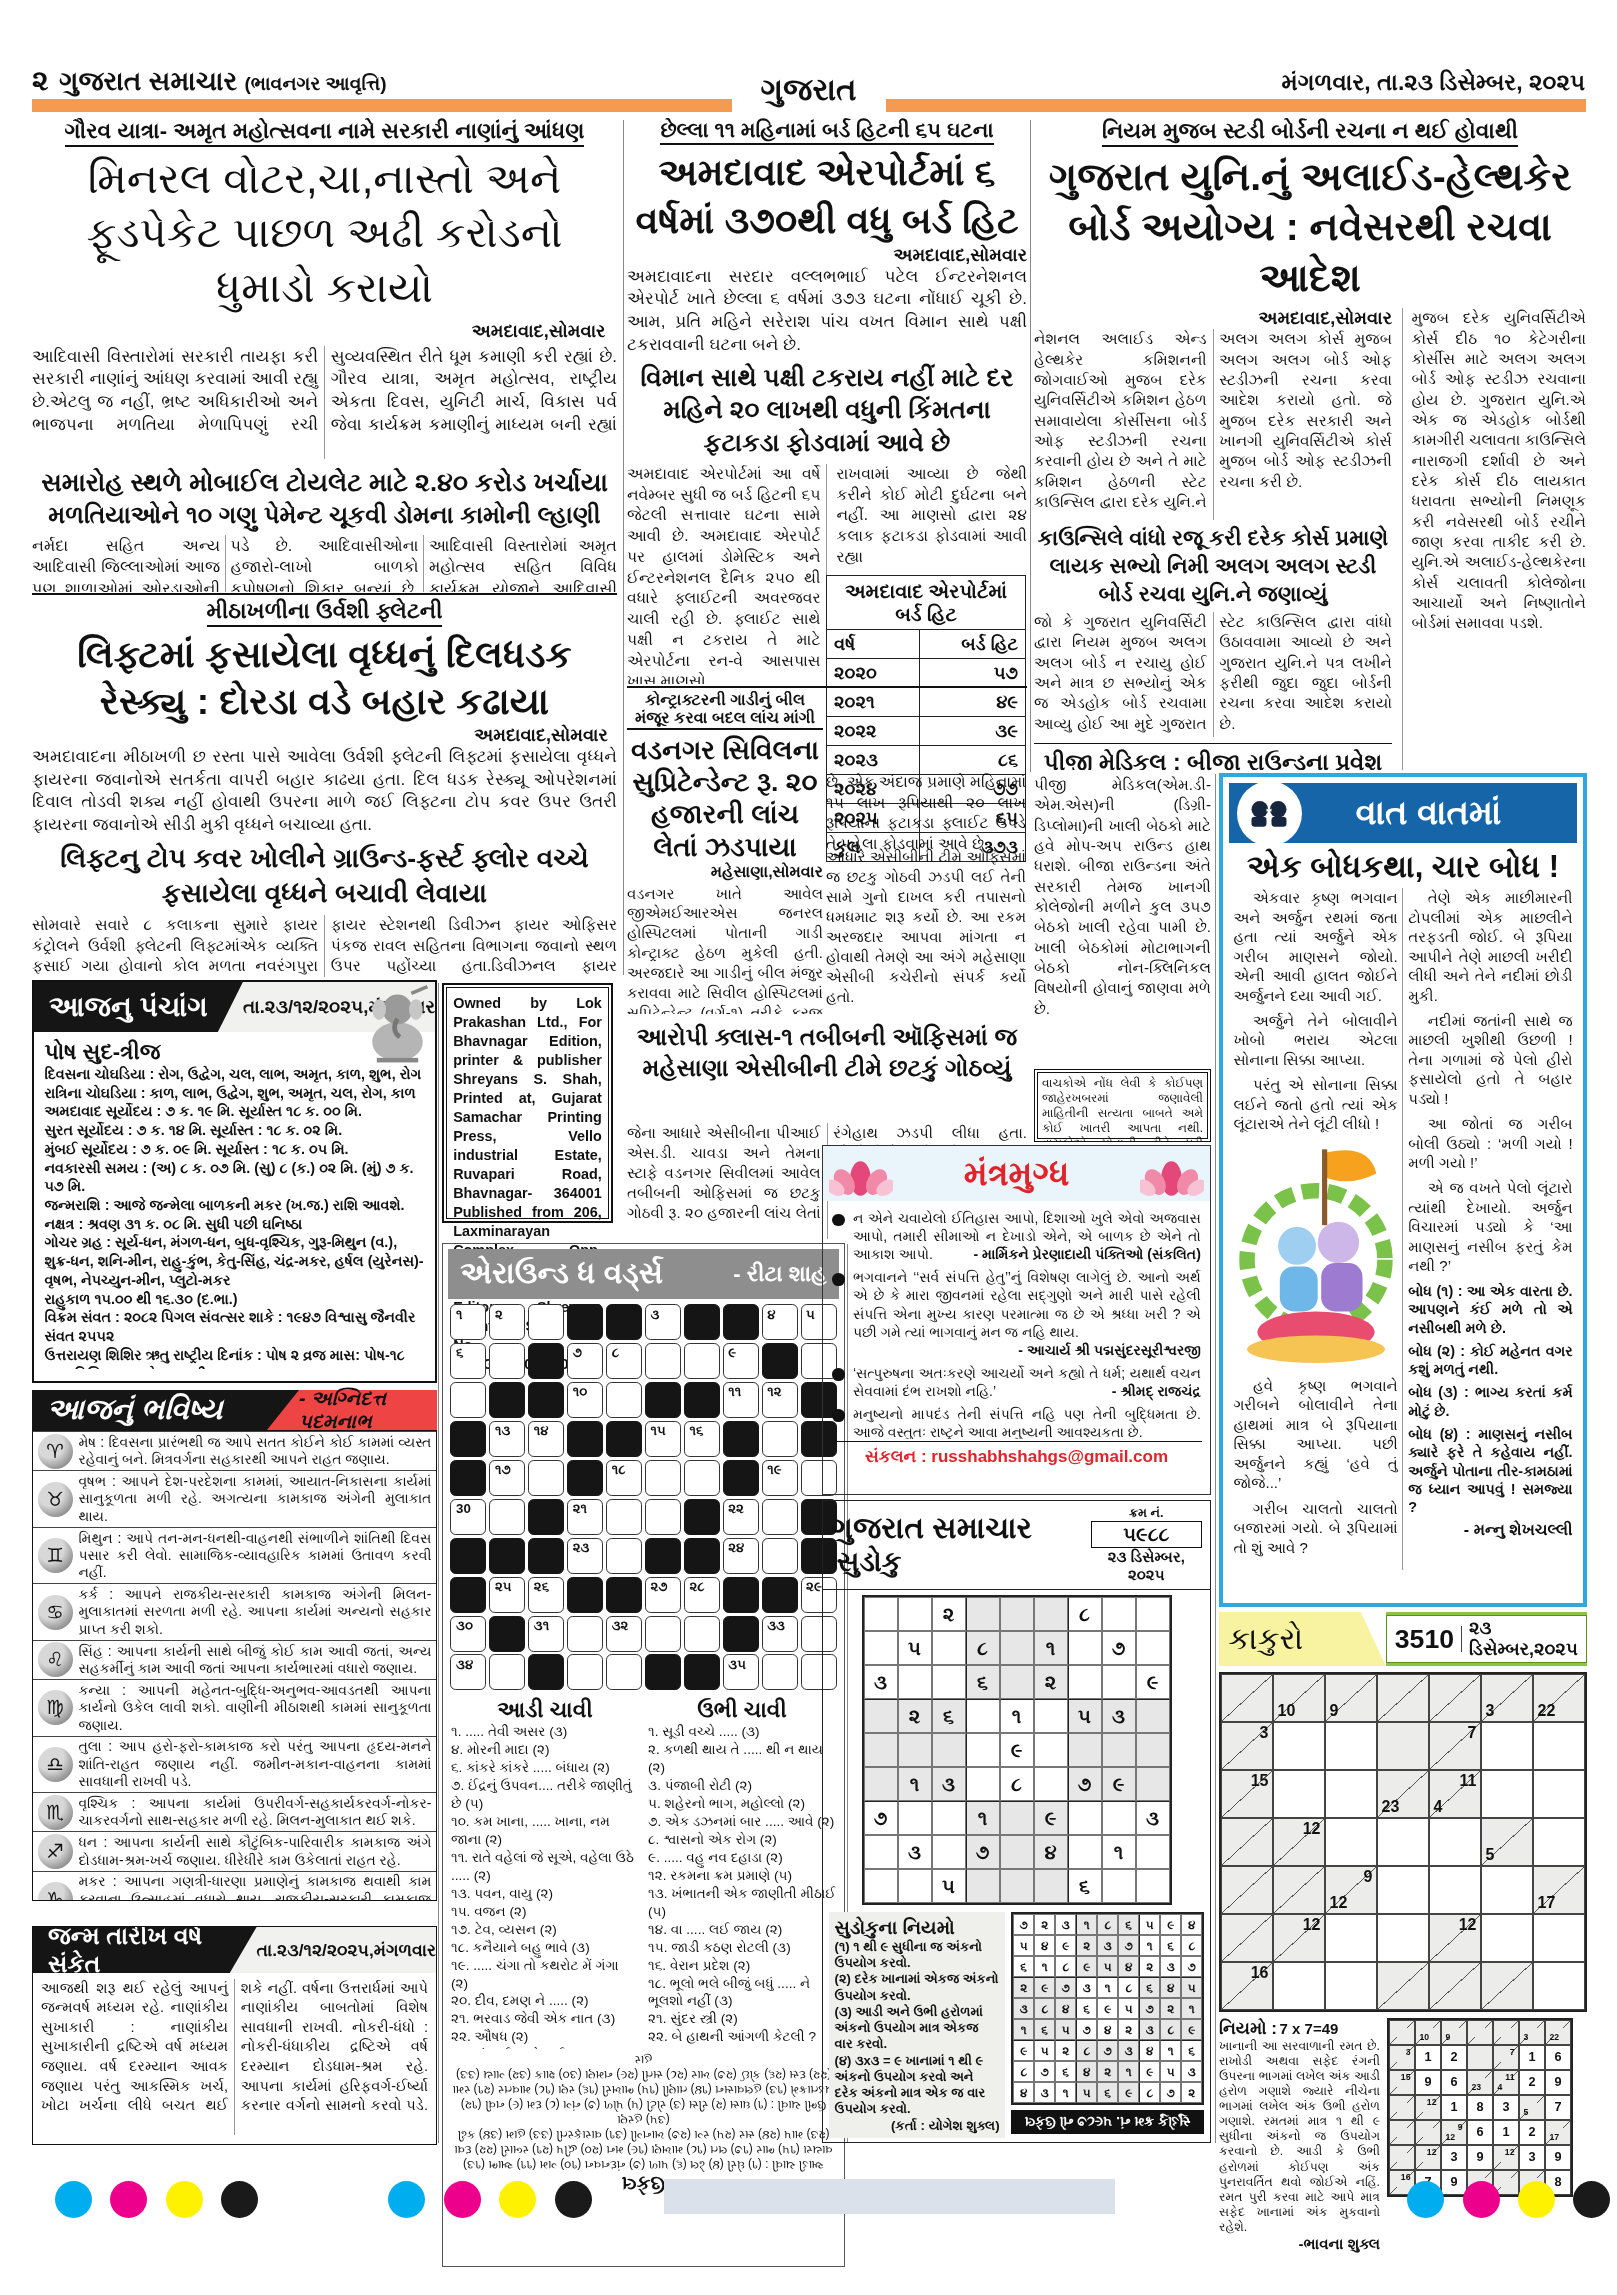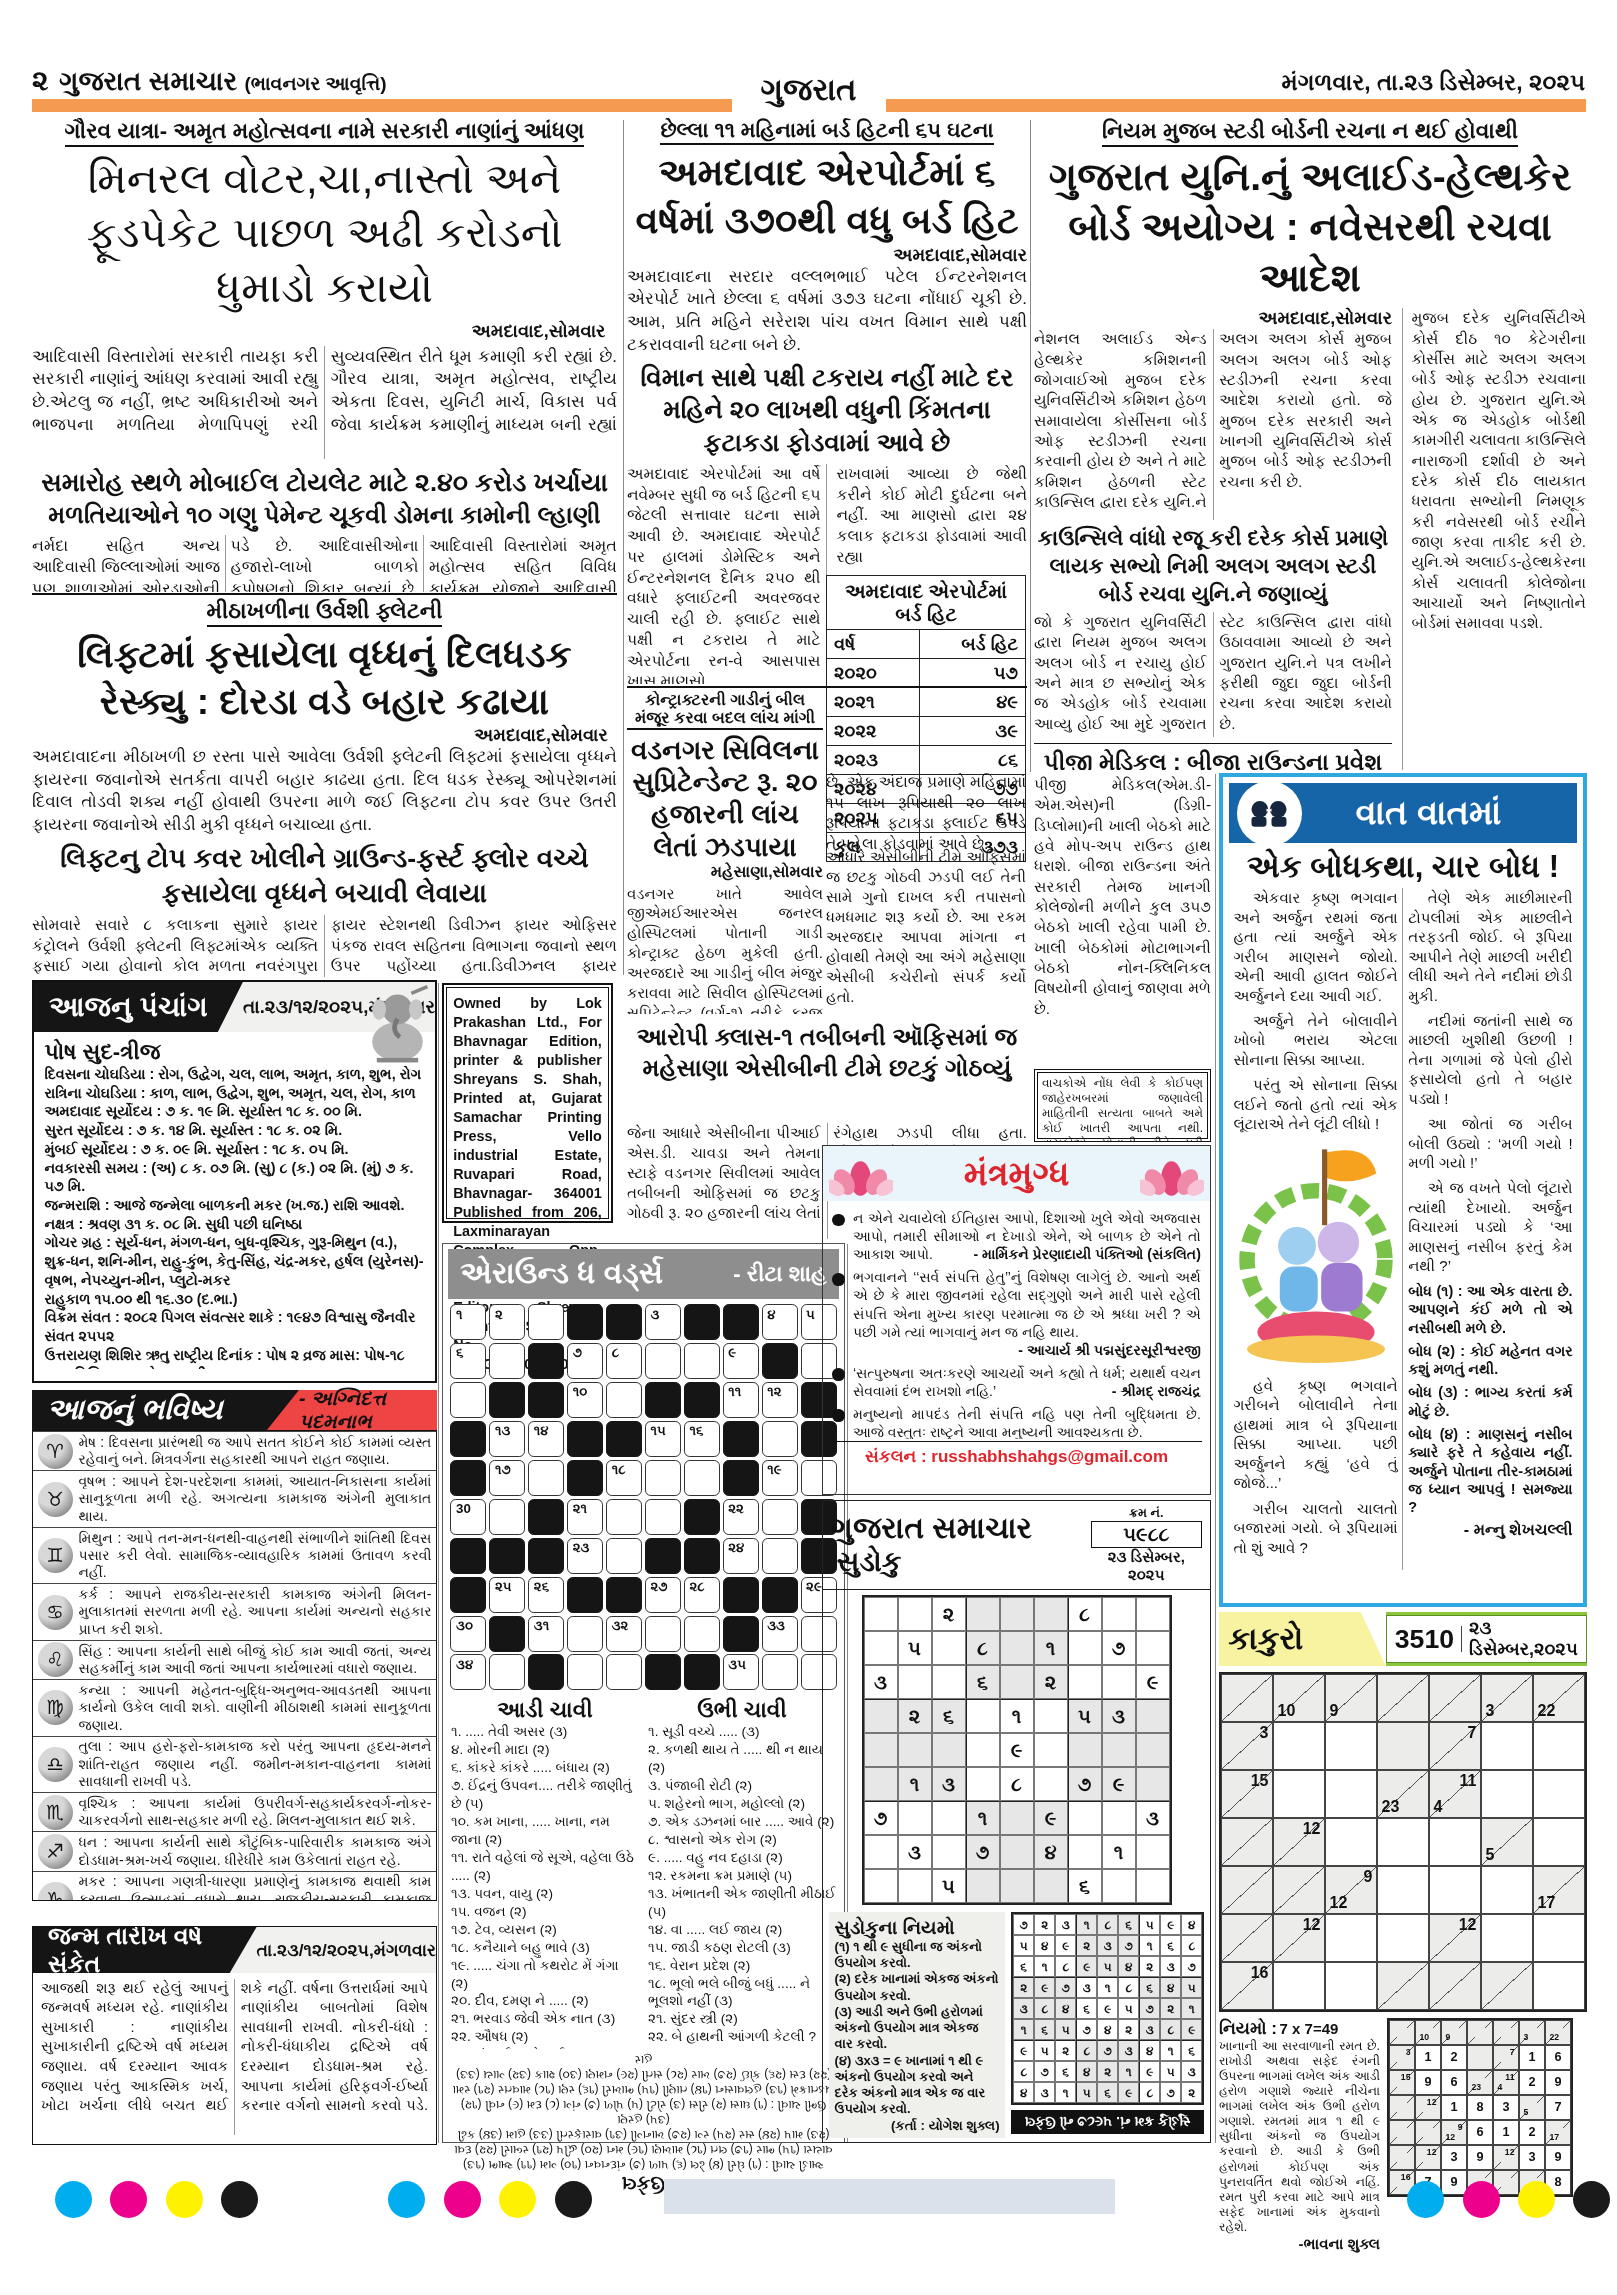--- a/index.html
+++ b/index.html
@@ -354,21 +354,21 @@
         <p style="font-size: 14.4px; line-height: 1.28; text-align: justify; margin: 0px 0px 4.6px; font-weight: 600;">બોધ (૨) : કોઈ મહેનત વગર કશું મળતું નથી.</p>
         <p style="font-size: 14.4px; line-height: 1.28; text-align: justify; margin: 0px 0px 4.6px; font-weight: 600;">બોધ (૩) : ભાગ્ય કરતાં કર્મ મોટું છે.</p>
         <p style="font-size: 14.4px; line-height: 1.28; text-align: justify; margin: 0px 0px 4.6px; font-weight: 600;">બોધ (૪) : માણસનું નસીબ ક્યારે ફરે તે કહેવાય નહીં. અર્જુને પોતાના તીર-કામઠામાં જ ધ્યાન આપવું ! સમજ્યા ?</p>
         <p style="font-size: 16px; font-weight: 800; text-align: right; margin: 0px;">- મન્નુ શેખચલ્લી</p>
       </div>
 
   </div>
 
   <div class="abs" style="left:1219px;top:1612px;width:368px;height:533px;">
     <div style="display:flex;height:54px;">
-      <div style="width:173px;background:#F7F3A1;clip-path:polygon(0 0,85% 0,100% 100%,0 100%);display:flex;align-items:center;padding-left:9.2px;font-size:31px;font-weight:700;">કાકુરો</div>
+      <div style="width:173px;background:#F7F3A1;clip-path:polygon(0 0,85% 0,100% 100%,0 100%);display:flex;align-items:center;padding-left:9.2px;font-size:31px;font-weight:400;">કાકુરો</div>
       <div style="flex:1;background:#8CC63F;display:flex;align-items:center;justify-content:center;">
         <div style="background:#fff;border:1.2px solid #5a8f1e;display:flex;align-items:center;padding:2.3px 8px;gap:7px;">
           <span style="font-size:26.6px;font-weight:800;">3510</span>
           <span style="width:1.2px;height:25.4px;background:#444;"></span>
           <span style="font-size:18px;font-weight:700;">૨૩ ડિસેમ્બર,૨૦૨૫</span>
         </div>
       </div>
     </div>
     <div id="kak-grid" class="kgrid kbig" style="margin: 5.8px auto 0px; grid-template-columns: repeat(7, auto);">
         <div class="kcell kx"></div>
@@ -543,21 +543,21 @@
           <div class="kcell">7</div>
           <div class="kcell">9</div>
           <div class="kcell kx"></div>
           <div class="kcell kx"></div>
           <div class="kcell kx"></div>
           <div class="kcell">8</div>
         </div>
     </div>
   </div>
 
-  <div class="abs" style="left:442px;top:1243px;width:403px;height:900px;border:1.7px solid #555;box-sizing:border-box;">
+  <div class="abs" style="left:442px;top:1243px;width:403px;height:1024px;border:1.7px solid #555;box-sizing:border-box;">
     <div style="height:50px;background:#8E8E8E;display:flex;align-items:center;justify-content:space-between;padding:0 12.7px;margin:4.6px;">
       <span style="font-size:30px;font-weight:800;color:#fff;">એરાઉન્ડ ધ વર્ડ્સ</span>
       <span style="font-size:22px;font-weight:700;color:#fff;">- રીટા શાહ</span>
     </div>
     <div id="cw-grid" class="cwgrid" style="margin-top:5.8px;">
         <div class="cw2">
           <span class="cn">૧</span>
         </div>
         <div class="cw2">
           <span class="cn">૨</span>

